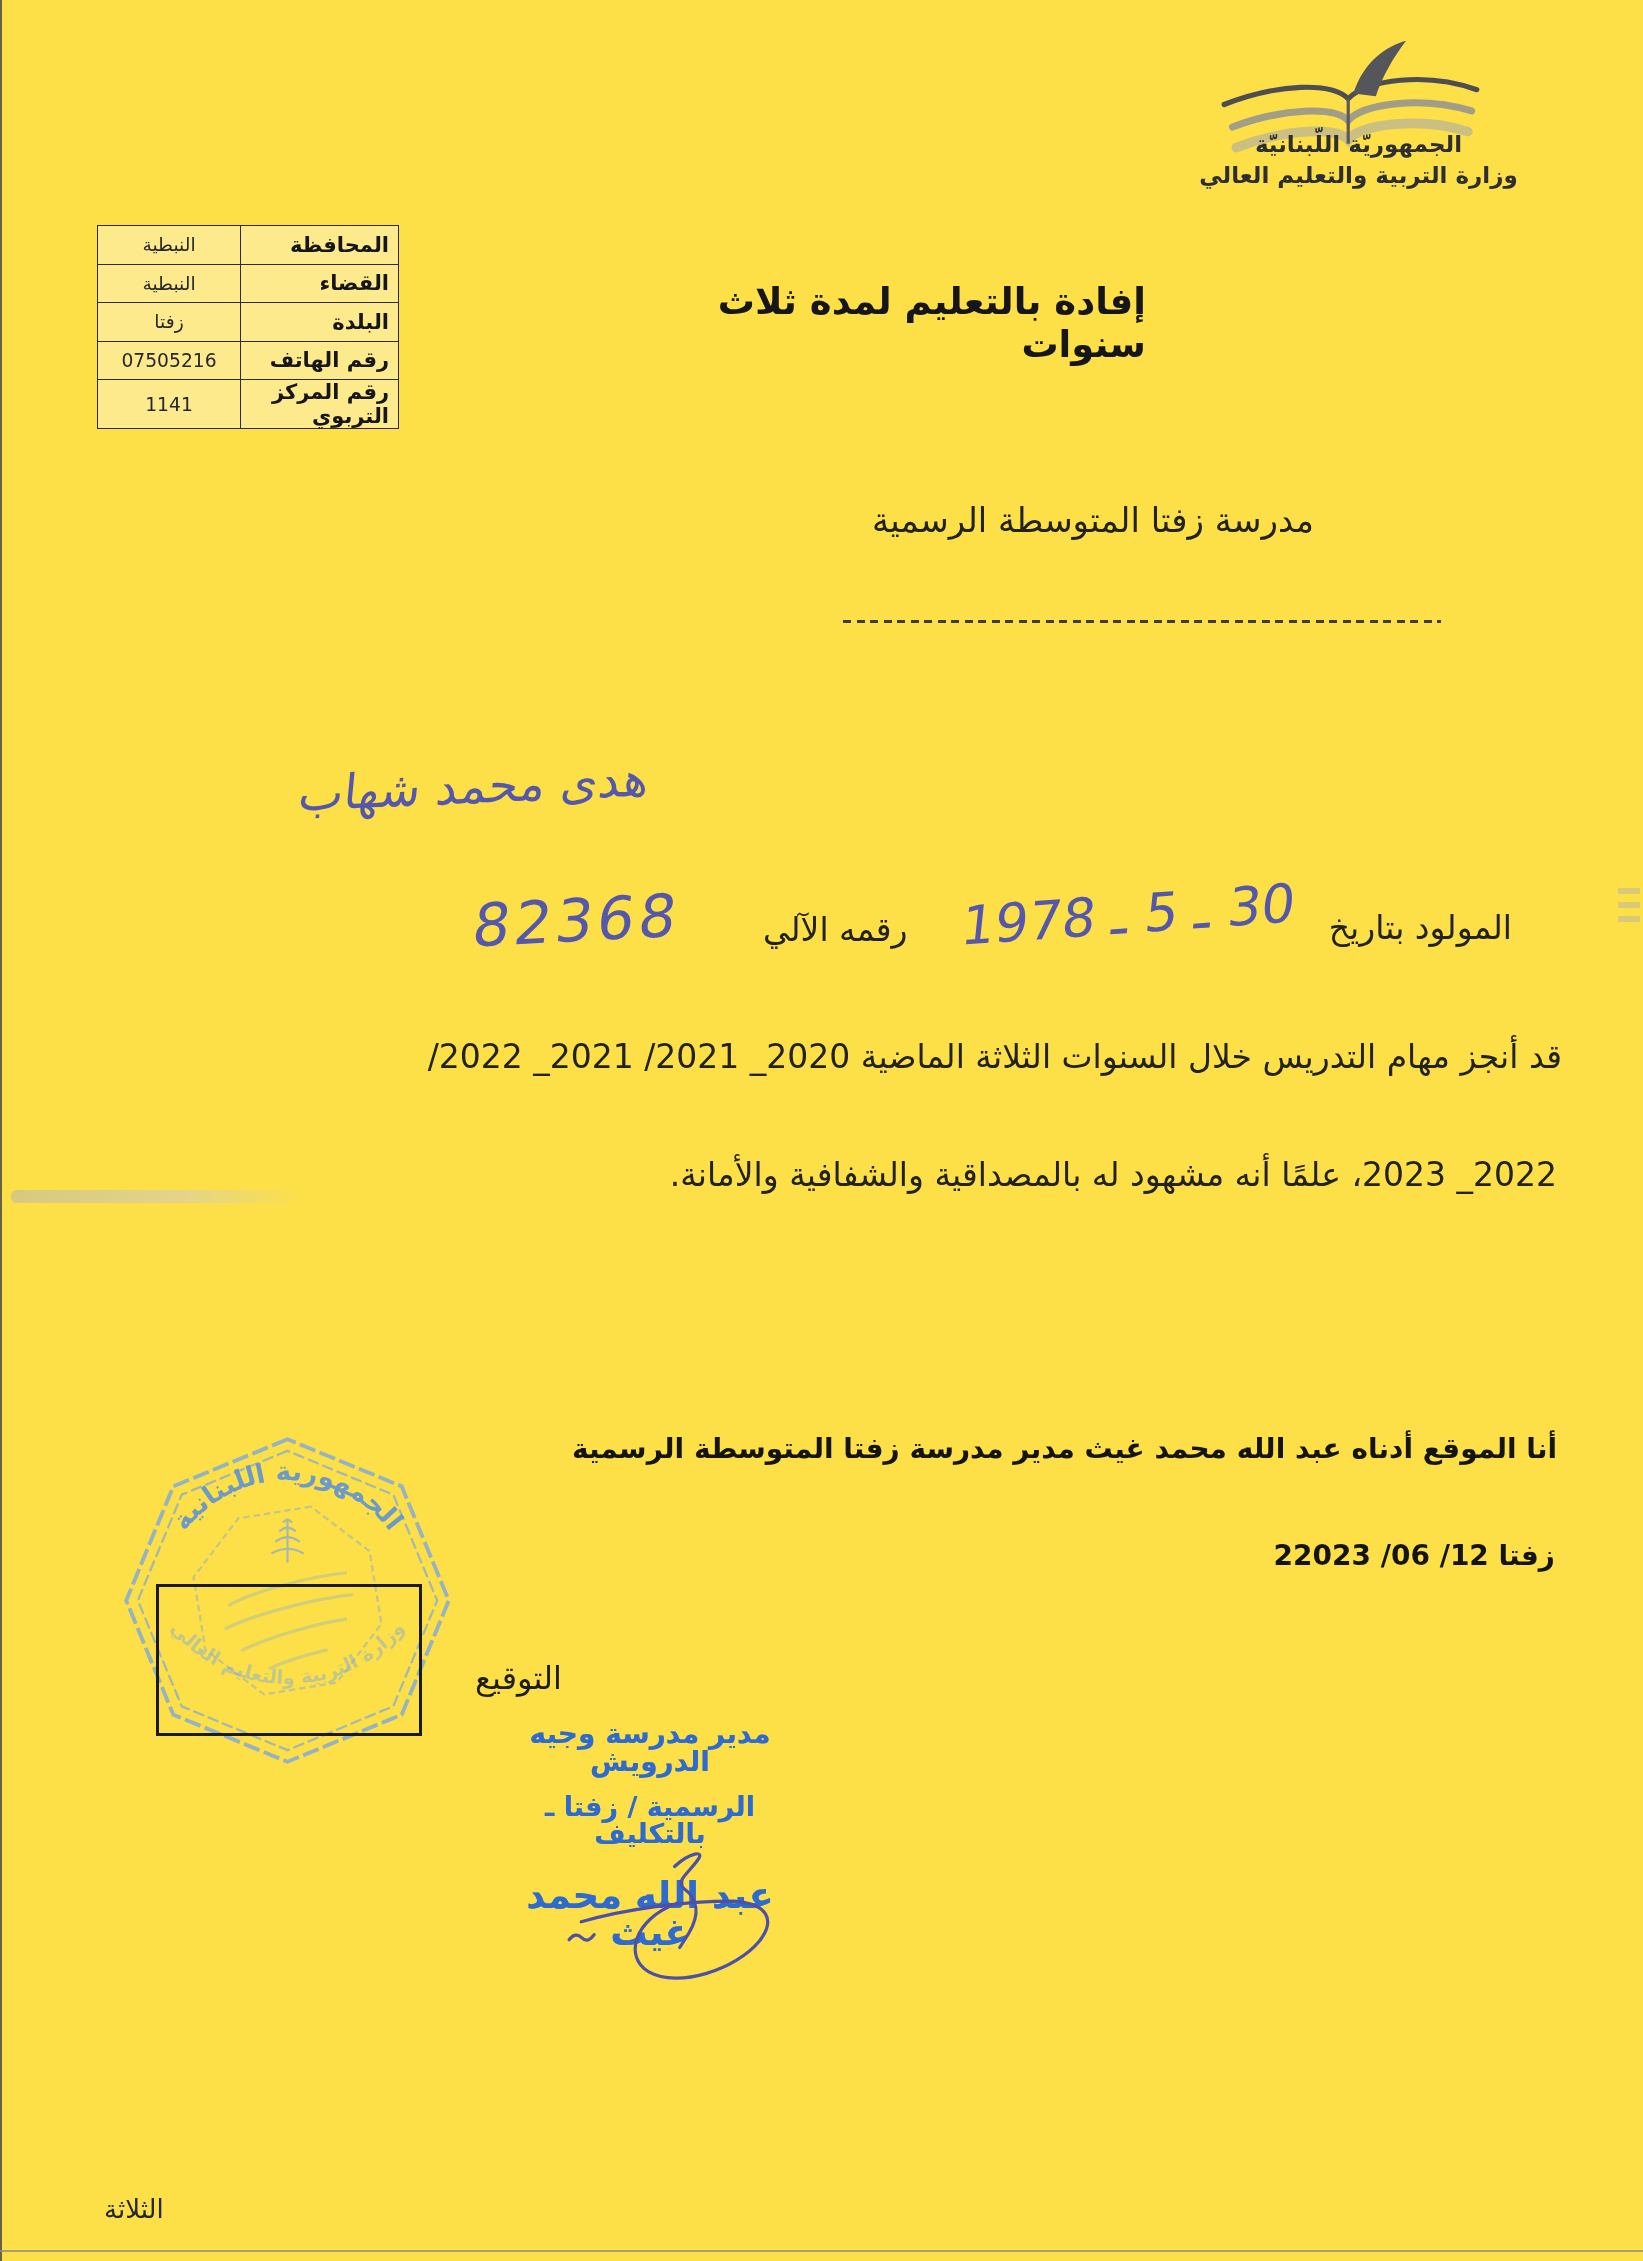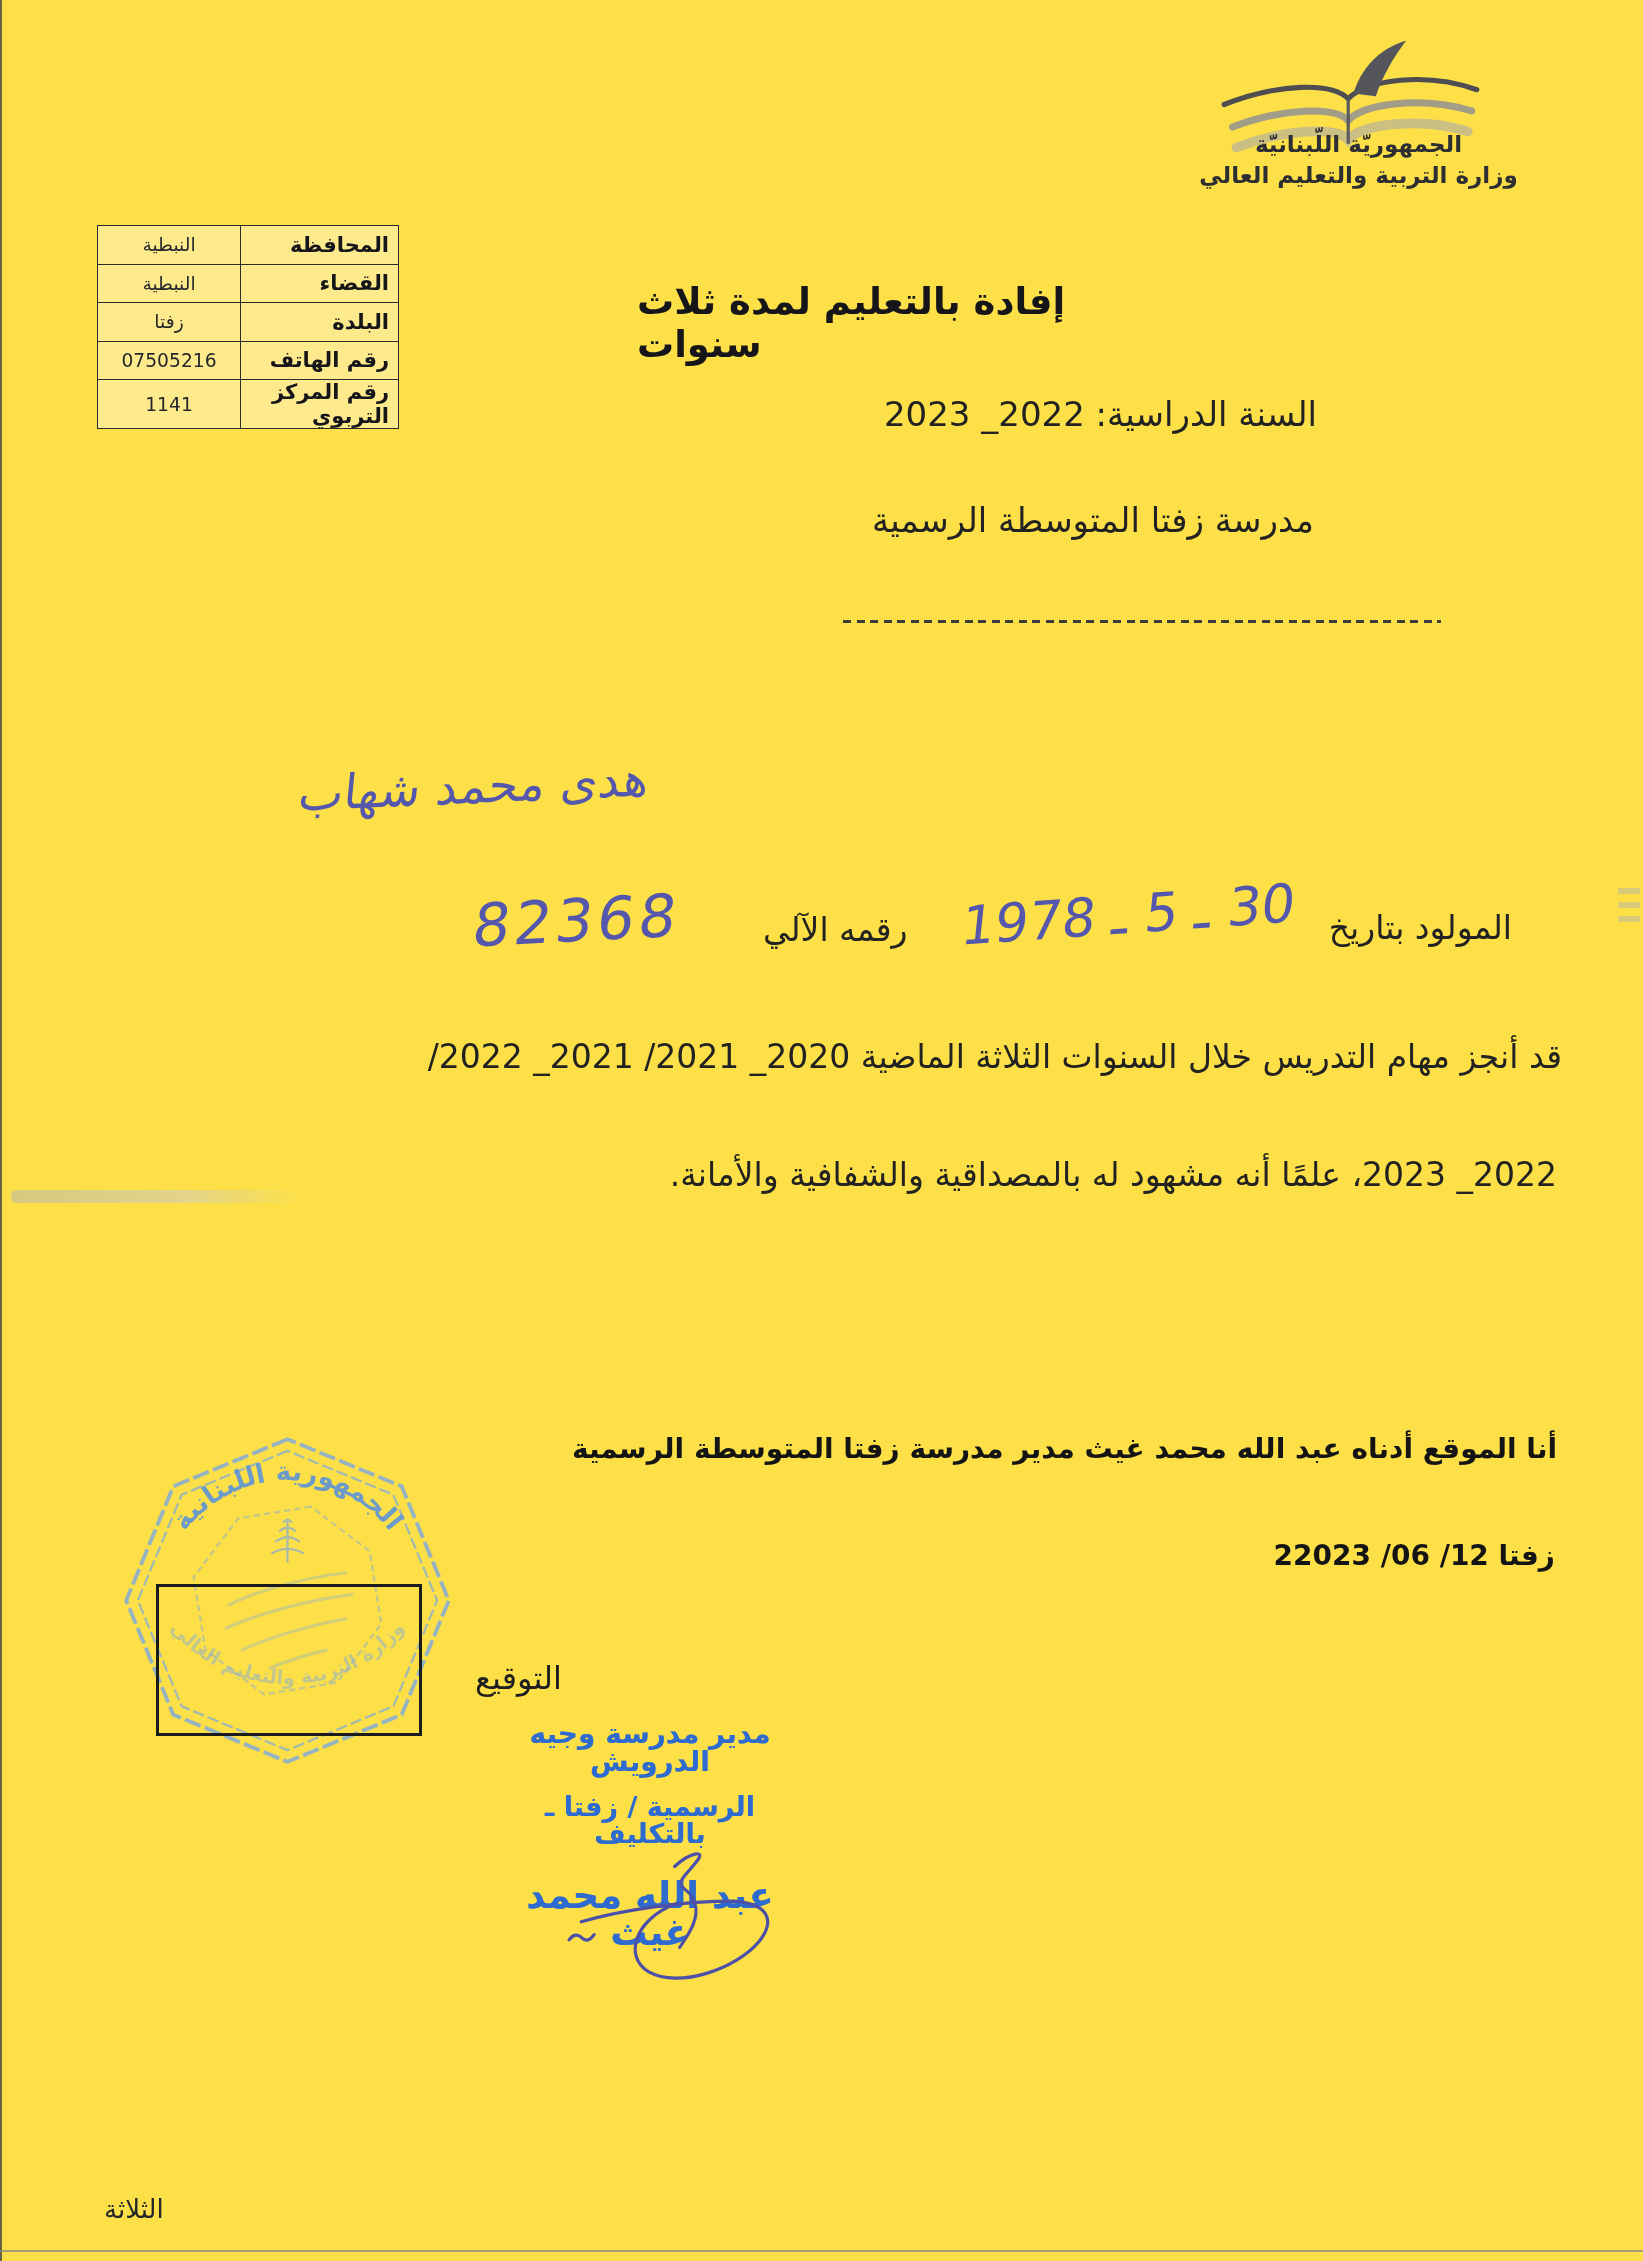--- a/index.html
+++ b/index.html
@@ -22,21 +22,21 @@
     background:rgba(252,251,245,.4);
   }
   .info-row{flex:1;display:flex;direction:rtl;border-bottom:1.3px solid #2b2b2b;}
   .info-row:last-child{border-bottom:none;}
   .info-label{
     width:148px;border-left:1.3px solid #2b2b2b;display:flex;align-items:center;
     justify-content:flex-start;padding-right:9px;font-weight:bold;font-size:21px;color:#16161a;
   }
   .info-value{flex:1;display:flex;align-items:center;justify-content:center;font-size:18.7px;color:#26262c;}
   
-  .doc-title{left:638px;top:280px;width:509px;text-align:left;font-size:37px;font-weight:bold;color:#15151a;letter-spacing:0;}
+  .doc-title{left:638px;top:280px;width:509px;text-align:right;font-size:37px;font-weight:bold;color:#15151a;letter-spacing:0;}
   .year-line{right:326px;top:394px;font-size:34px;color:#222;}
   .school-line{right:329px;top:500px;font-size:34px;color:#222;}
   .dashes{
     left:844px;top:620px;width:598px;height:3.2px;
     background:repeating-linear-gradient(90deg,#3c3c3c 0 8.4px,transparent 8.4px 13.5px);
   }
   
   .body-line1{right:200px;top:795px;font-size:33px;color:#222;}
   .born-label{right:131px;top:908px;font-size:33px;color:#222;}
   .auto-label{left:764px;top:910px;font-size:33px;color:#222;}
@@ -105,21 +105,20 @@
       <div class="info-label">رقم الهاتف</div>
       <div class="info-value">07505216</div>
     </div>
     <div class="info-row">
       <div class="info-label">رقم المركز التربوي</div>
       <div class="info-value">1141</div>
     </div>
   </div>
 
   <div class="abs doc-title">إفادة بالتعليم لمدة ثلاث سنوات</div>
-  <div class="abs year-line" dir="rtl">السنة الدراسية: 2022_ 2023</div>
   <div class="abs school-line" dir="rtl">مدرسة زفتا المتوسطة الرسمية</div>
   <div class="abs dashes"></div>
 
   <div class="abs hw hw-name" dir="rtl">هدى محمد شهاب</div>
 
   <div class="abs born-label typed" dir="rtl">المولود بتاريخ</div>
   <div class="abs hw hw-date" dir="rtl">30 ـ 5 ـ 1978</div>
   <div class="abs auto-label typed" dir="rtl">رقمه الآلي</div>
   <div class="abs hw hw-number">82368</div>
 

